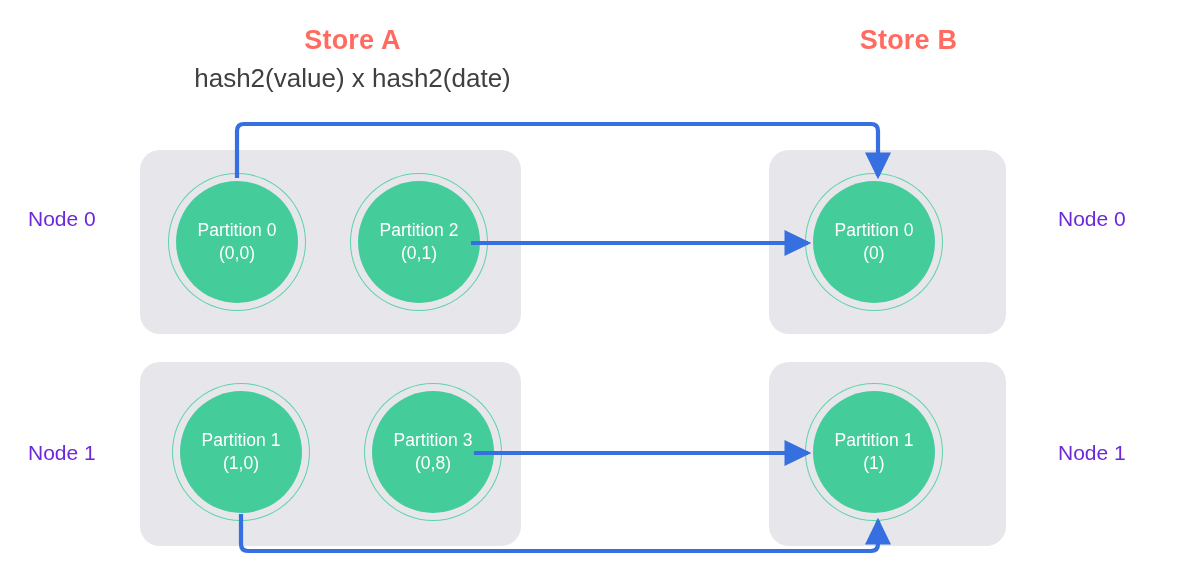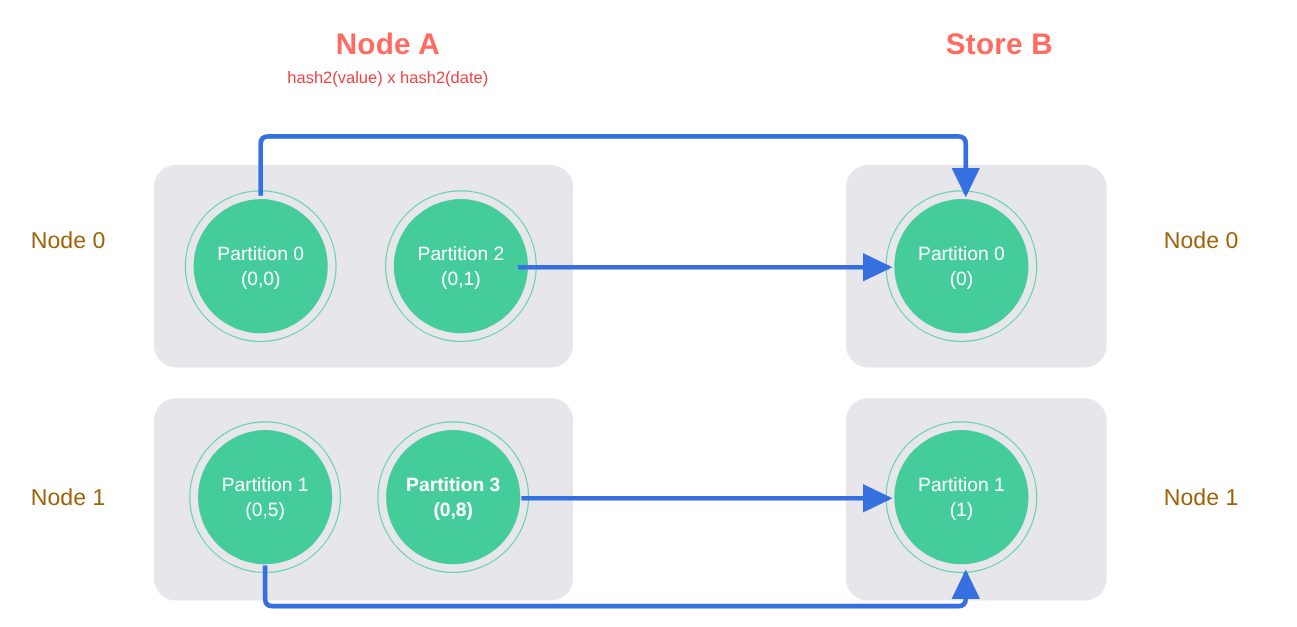--- a/index.html
+++ b/index.html
@@ -23,35 +23,35 @@
   }
   .store-title {
     font-size: 27px;
     font-weight: bold;
     color: #FF6B61;
     line-height: 1.15;
     letter-spacing: 0.2px;
     white-space: nowrap;
   }
   .store-sub {
-    font-size: 15px;
+    font-size: 26px;
     font-weight: 400;
-    color: #ef4444;
+    color: #404040;
     line-height: 1.4;
     white-space: nowrap;
     margin-top: 4px;
   }
   #store-a-header { left: 125px; top: 25px; width: 455px; }
   #store-b-header { left: 781px; top: 25px; width: 255px; }
 
   
   .node-label {
     position: absolute;
     font-size: 21px;
-    color: #a16207;
+    color: #6d28d9;
     white-space: nowrap;
   }
   #node-label-left-0  { left: 28px;  top: 207px; }
   #node-label-left-1  { left: 28px;  top: 441px; }
   #node-label-right-0 { left: 1058px; top: 207px; }
   #node-label-right-1 { left: 1058px; top: 441px; }
 
   
   .group-box {
     position: absolute;
@@ -80,40 +80,40 @@
     line-height: 1.32;
     text-align: right;
     box-sizing: border-box;
   }
   .partition .p-name { white-space: nowrap; }
   .partition .p-key  { white-space: nowrap; }
 
   #part-a0 { left: 176px; top: 181px; }
   #part-a2 { left: 358px; top: 181px; }
   #part-a1 { left: 180px; top: 391px; }
-  #part-a3 { left: 351px; top: 391px; font-weight: bold; }
+  #part-a3 { left: 372px; top: 391px; }
   #part-b0 { left: 813px; top: 181px; }
   #part-b1 { left: 813px; top: 391px; }
 
   
   #arrows {
     position: absolute;
     left: 0; top: 0;
     width: 1179px;
     height: 570px;
     pointer-events: none;
   }
 </style>
 </head>
 <body>
 
 <div id="stage">
 
   <div class="store-header" id="store-a-header">
-    <div class="store-title">Node A</div>
+    <div class="store-title">Store A</div>
     <div class="store-sub">hash2(value) x hash2(date)</div>
   </div>
 
   <div class="store-header" id="store-b-header">
     <div class="store-title">Store B</div>
   </div>
 
   <div class="node-label" id="node-label-left-0">Node 0</div>
   <div class="node-label" id="node-label-left-1">Node 1</div>
   <div class="node-label" id="node-label-right-0">Node 0</div>
@@ -127,21 +127,21 @@
   <div class="partition" id="part-a0">
     <span class="p-name">Partition 0</span>
     <span class="p-key">(0,0)</span>
   </div>
   <div class="partition" id="part-a2">
     <span class="p-name">Partition 2</span>
     <span class="p-key">(0,1)</span>
   </div>
   <div class="partition" id="part-a1">
     <span class="p-name">Partition 1</span>
-    <span class="p-key">(0,5)</span>
+    <span class="p-key">(1,0)</span>
   </div>
   <div class="partition" id="part-a3">
     <span class="p-name">Partition 3</span>
     <span class="p-key">(0,8)</span>
   </div>
 
   <div class="partition" id="part-b0">
     <span class="p-name">Partition 0</span>
     <span class="p-key">(0)</span>
   </div>

